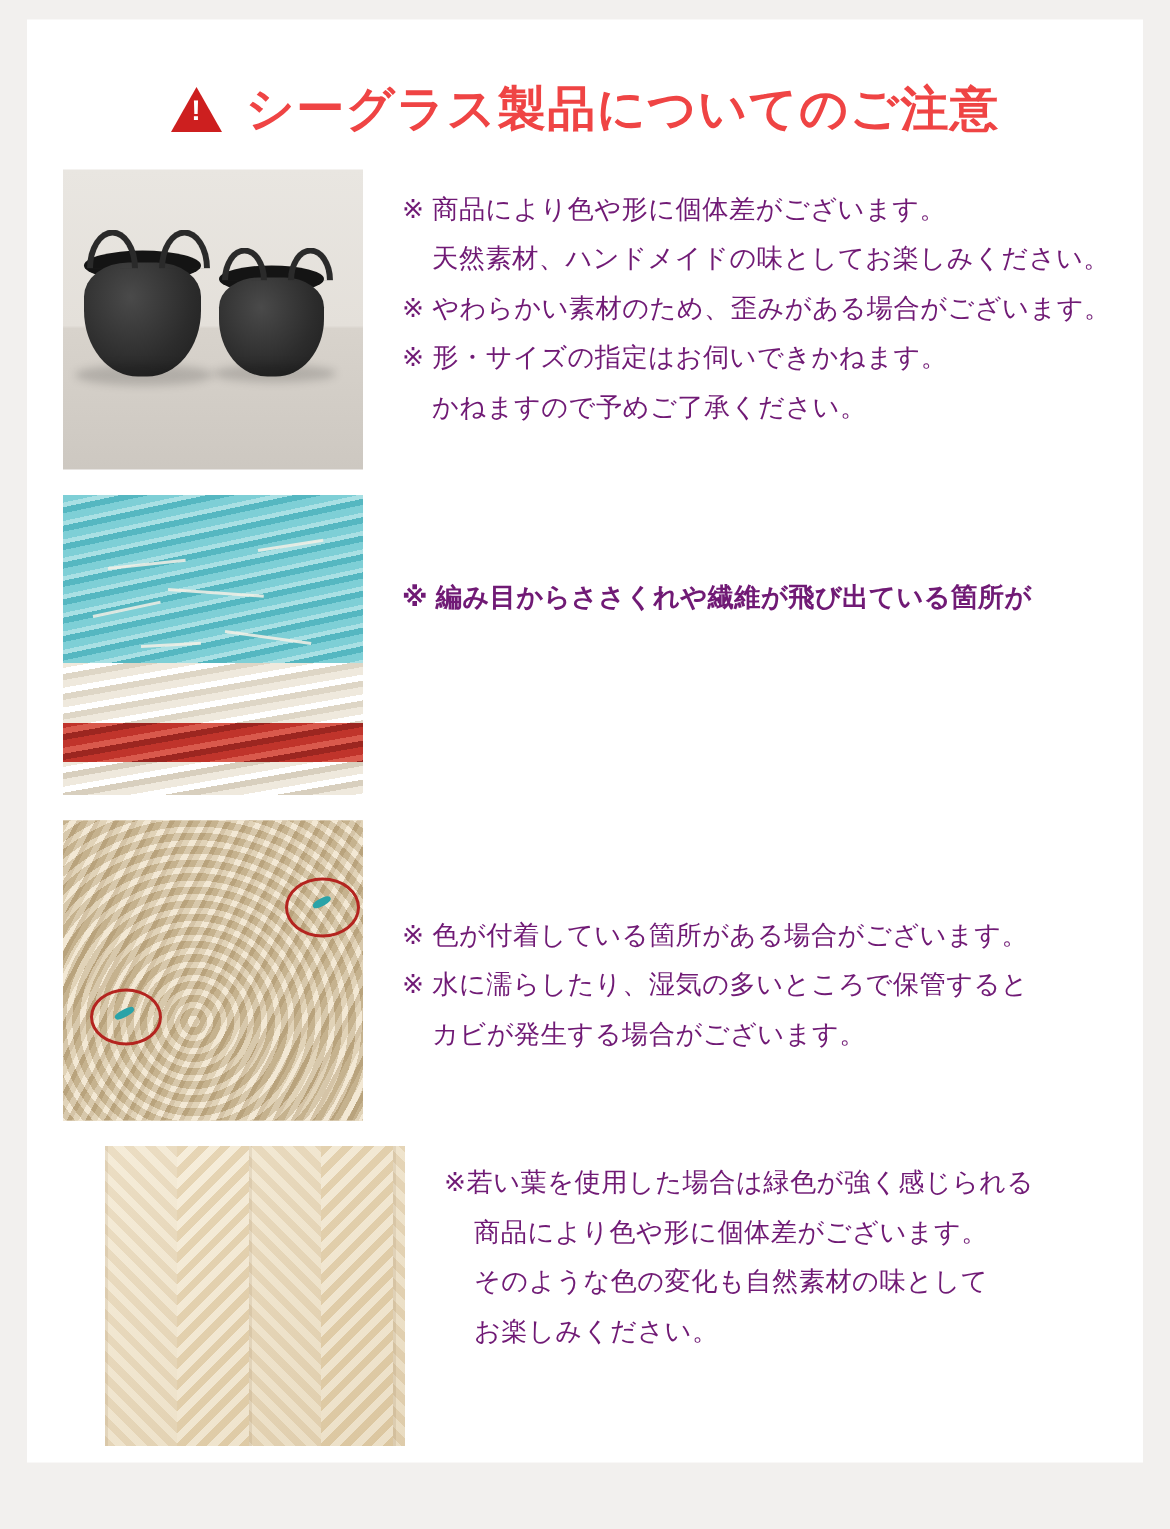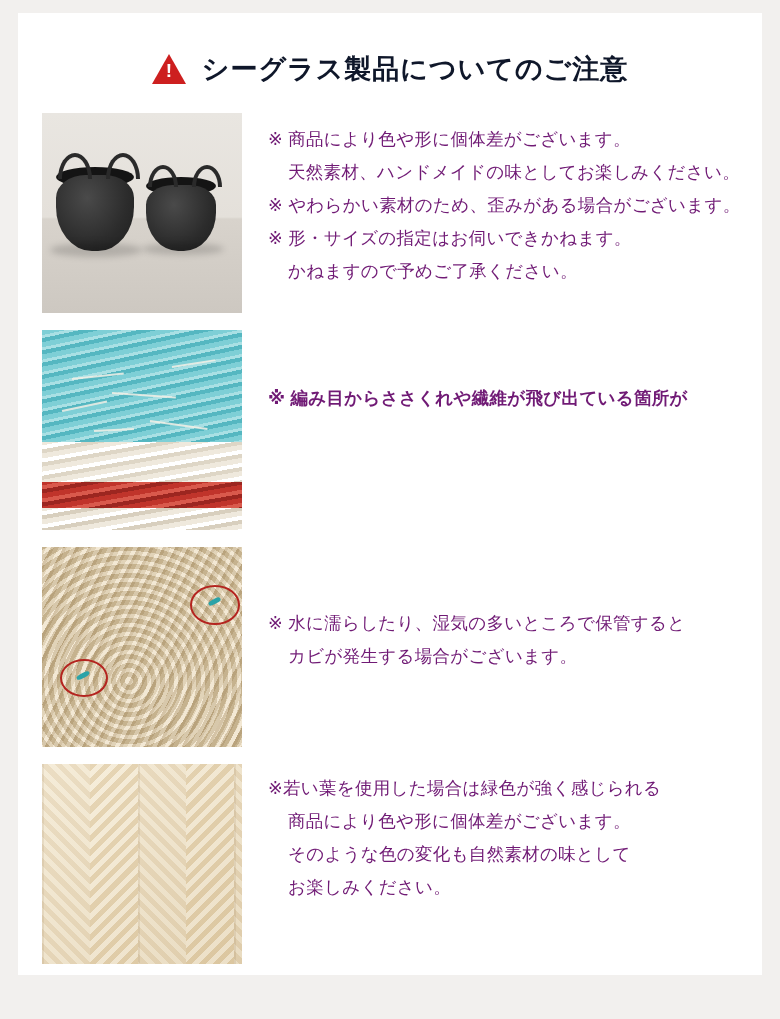--- a/index.html
+++ b/index.html
@@ -59,23 +59,23 @@
     left: 0;
     top: 7px;
     width: 34px;
     text-align: center;
     color: #ffffff;
     font-size: 19px;
     font-weight: bold;
     line-height: 20px;
   }
   .title {
-    font-size: 27px;
+    font-size: 32px;
     font-weight: bold;
-    color: #0f172a;
+    color: #ef4444;
     letter-spacing: 1px;
     white-space: nowrap;
   }
   
   .row {
     position: absolute;
     left: 24px;
     width: 700px;
   }
   .photo {
@@ -99,21 +99,21 @@
     white-space: nowrap;
     letter-spacing: 0.3px;
   }
   .line.indent {
     padding-left: 20px;
   }
   
   #row-1 { top: 100px; }
   #row-2 { top: 317px; font-weight: bold; }
   #row-3 { top: 534px; }
-  #row-4 { top: 751px; }
+  #row-4 { top: 751px; margin-left: 28px; }
 
   #row-1 .text-block { top: 10px; }
   #row-2 .text-block { top: 52px; }
   #row-3 .text-block { top: 60px; }
   #row-4 .text-block { top: 8px; }
 
   
   
   .ph1 {
     background:
@@ -321,20 +321,21 @@
 
     <div class="row" id="row-3">
       <div class="photo ph3">
         <div class="swirl"></div>
         <div class="circle c1"></div>
         <div class="circle c2"></div>
         <div class="teal t1"></div>
         <div class="teal t2"></div>
       </div>
       <div class="text-block">
+        <div class="line">※ 色が付着している箇所がある場合がございます。</div>
         <div class="line">※ 水に濡らしたり、湿気の多いところで保管すると</div>
         <div class="line indent">カビが発生する場合がございます。</div>
       </div>
     </div>
 
     <div class="row" id="row-4">
       <div class="photo ph4">
         <div class="col c-a"></div>
         <div class="col c-b"></div>
         <div class="tint"></div>

